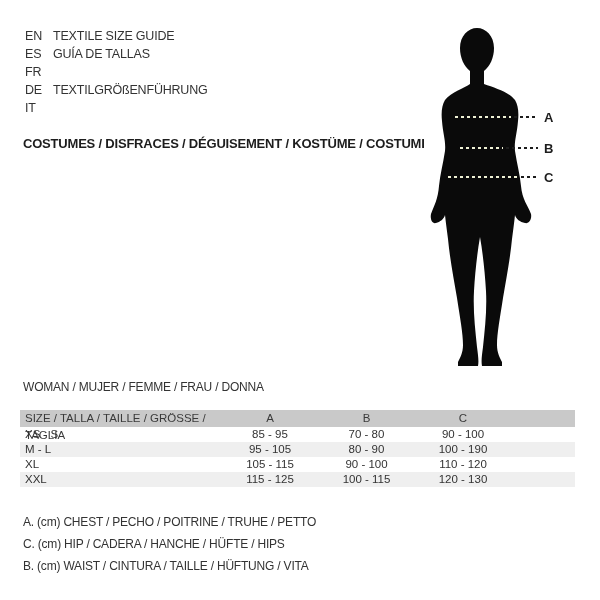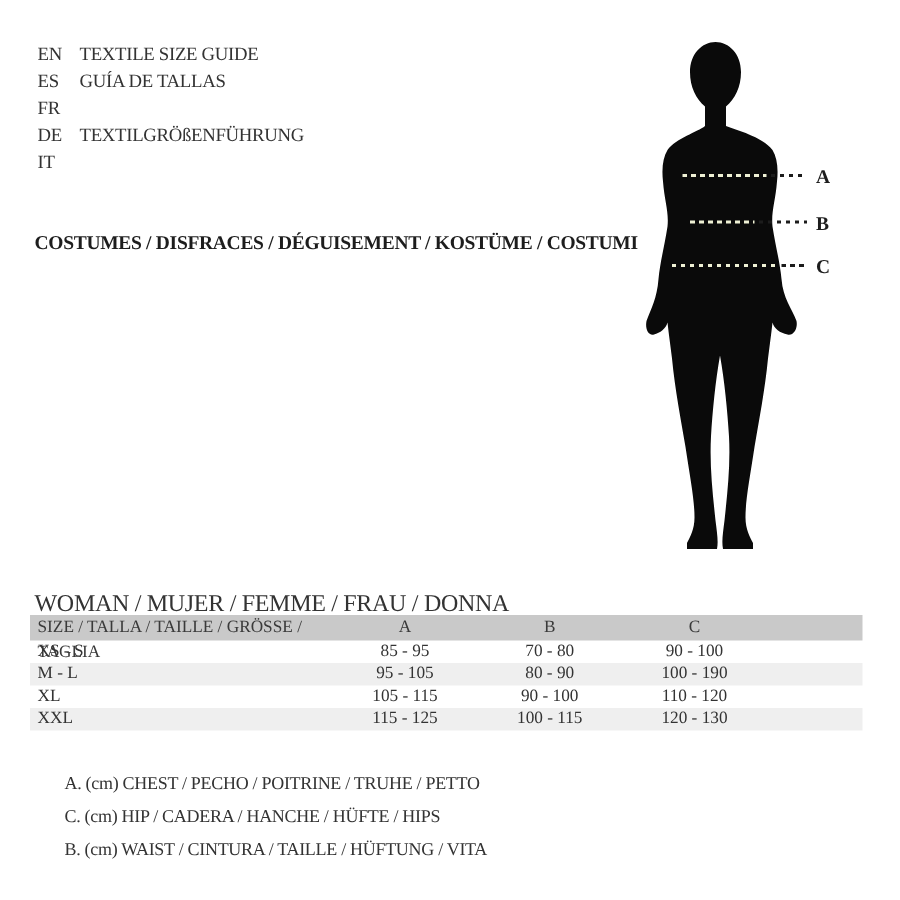--- a/index.html
+++ b/index.html
@@ -1,45 +1,45 @@
 <!DOCTYPE html>
 <html style="--page_bg: #ffffff; --text: #333333; --heading: #1d1d1d; --silhouette: #0a0a0a; --dash_pale: #eef0d4; --dash_dark: #1c1c1c; --header_bg: #c9c9c9; --alt_row_bg: #efefef;"><head>
 <meta charset="utf-8">
 <style>
   html,body{margin:0;padding:0;}
   #canvas{
     position:relative;width:600px;height:600px;background:var(--page_bg,#fff);
-    font-family:Liberation Serif, serif;color:var(--text,#333);
+    font-family:Liberation Sans, sans-serif;color:var(--text,#333);
     overflow:hidden;
   }
   
   .lang-list{position:absolute;left:25px;top:27px;}
   .lang-row{display:flex;height:18px;line-height:18px;font-size:12.5px;letter-spacing:-0.2px;}
   .lang-code{width:28px;flex:0 0 28px;}
   
-  .category{position:absolute;left:23px;top:136px;font-size:13px;font-weight:bold;letter-spacing:-0.2px;color:var(--heading,#1e1e1e);margin-top:18px;}
+  .category{position:absolute;left:23px;top:136px;font-size:13px;font-weight:bold;letter-spacing:-0.2px;color:var(--heading,#1e1e1e);}
   
   .silhouette{position:absolute;left:429px;top:28px;}
   .dash{position:absolute;height:2px;}
   .dash-pale{background:repeating-linear-gradient(90deg,var(--dash_pale,#eef0d4) 0 3px,transparent 3px 6px);}
   .dash-dark{background:repeating-linear-gradient(90deg,var(--dash_dark,#1c1c1c) 0 3px,transparent 3px 6px);}
   .marker{position:absolute;font-size:13px;font-weight:bold;color:var(--heading,#1e1e1e);line-height:13px;}
   
-  .table-title{position:absolute;left:23px;top:394px;font-size:16px;letter-spacing:-0.2px;}
+  .table-title{position:absolute;left:23px;top:380px;font-size:12px;letter-spacing:-0.2px;}
   .size-table{position:absolute;left:20px;top:410px;width:555px;font-size:11.5px;}
   .t-row{display:flex;height:15px;line-height:15px;}
   .t-row.head{height:17px;line-height:17px;background:var(--header_bg,#c9c9c9);color:#3a3a3a;}
   .t-row.alt{background:var(--alt_row_bg,#efefef);}
   .c-size{flex:0 0 202px;text-align:left;padding-left:5px;box-sizing:border-box;}
   .c-a{flex:0 0 96px;text-align:center;}
   .c-b{flex:0 0 97px;text-align:center;}
   .c-c{flex:0 0 96px;text-align:center;}
   .c-sp{flex:1;}
   
-  .legend{position:absolute;left:23px;top:511px;margin-left:20px;}
+  .legend{position:absolute;left:23px;top:511px;}
   .legend-line{height:22px;line-height:22px;font-size:12px;letter-spacing:-0.2px;}
 </style>
 </head>
 <body>
 
 <div id="canvas">
 
   <div class="lang-list">
     <div class="lang-row">
       <span class="lang-code">EN</span>

